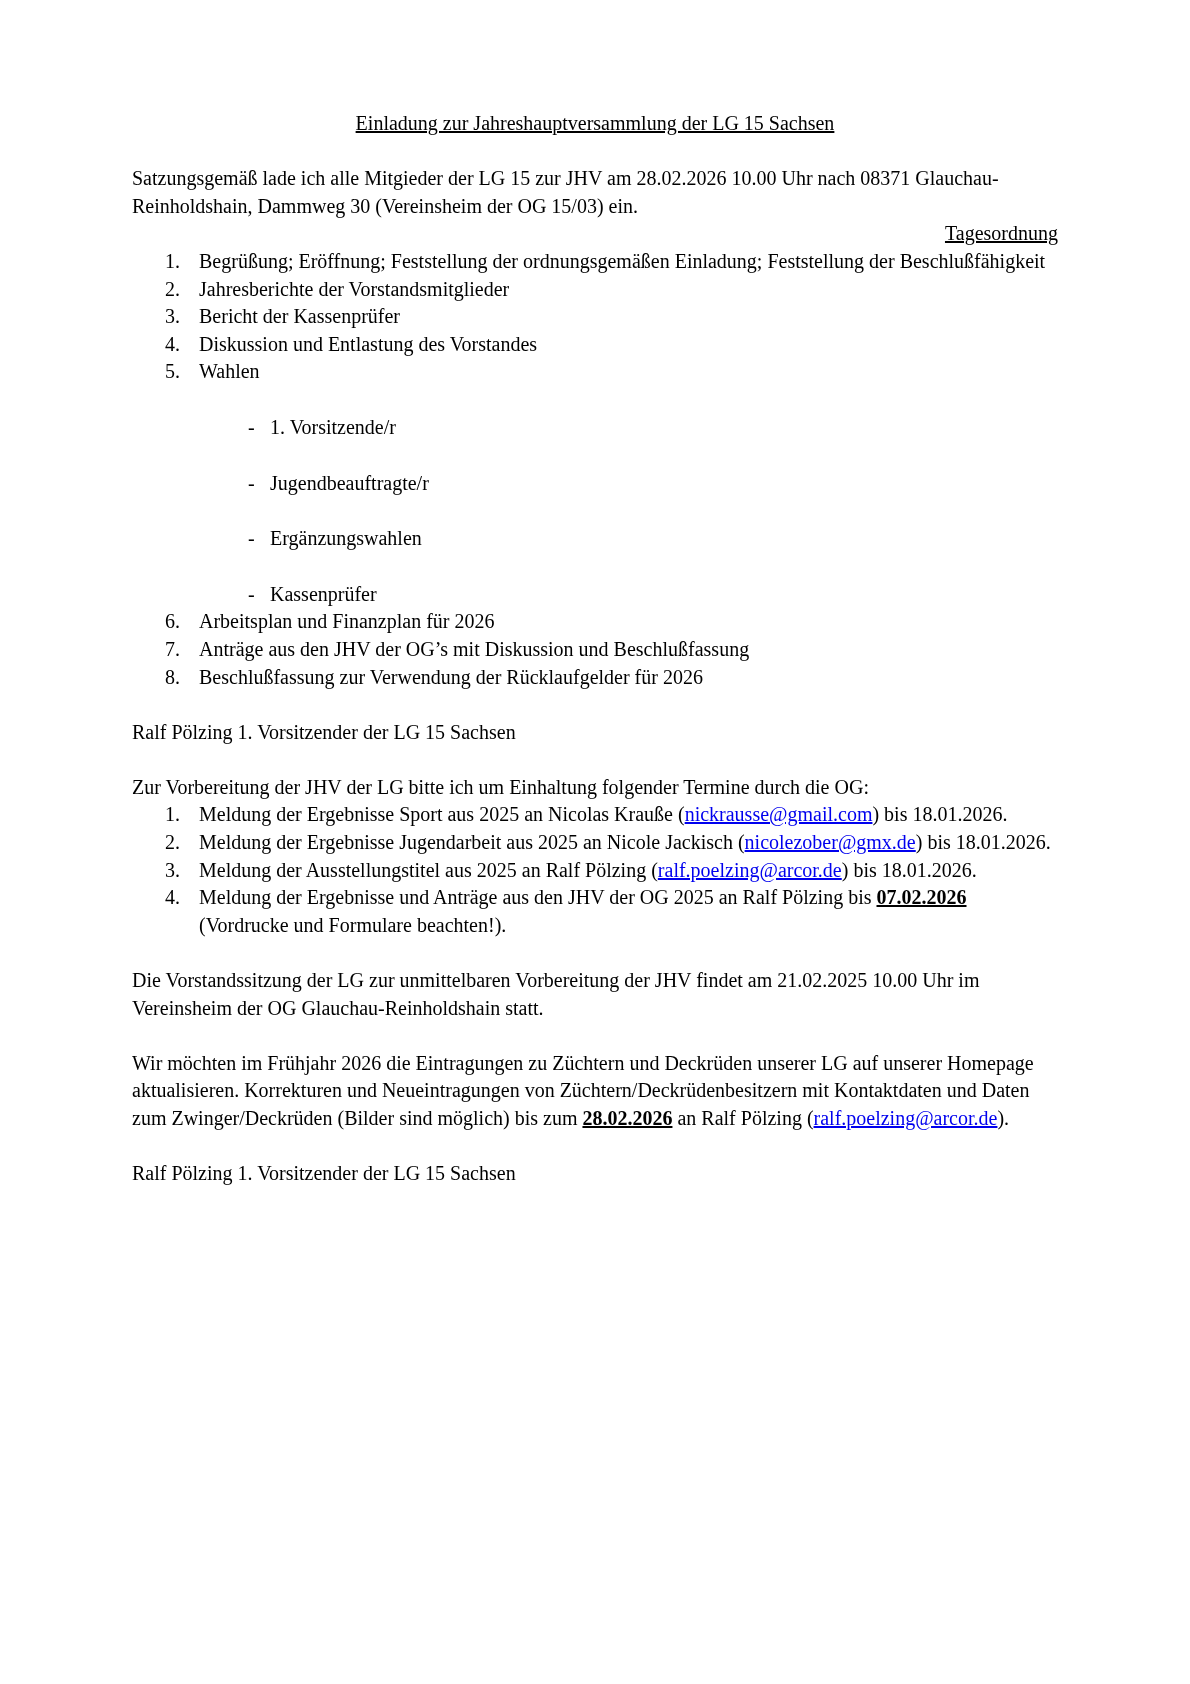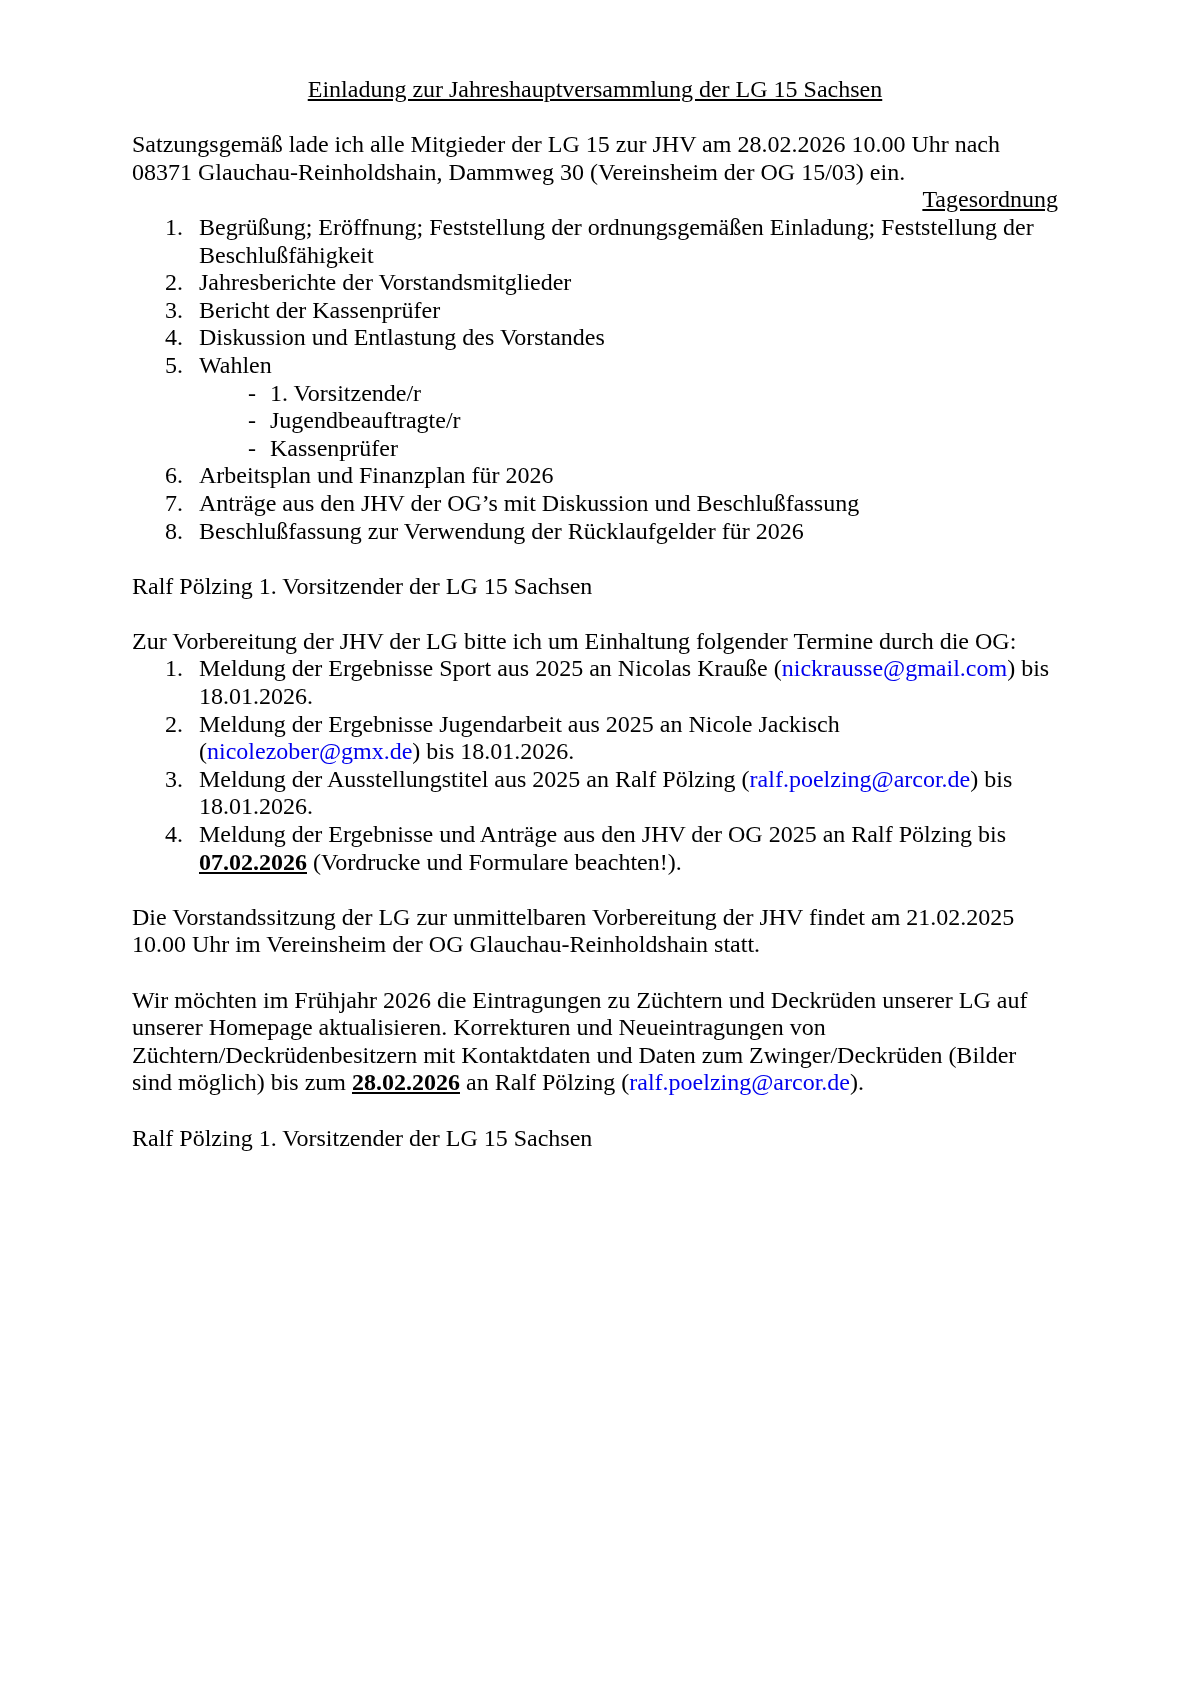--- a/index.html
+++ b/index.html
@@ -1,38 +1,38 @@
 <!DOCTYPE html>
 <html lang="de"><head>
 <meta charset="utf-8">
 <style>
   html, body { margin: 0; padding: 0; background: #ffffff; }
   .page {
     width: 1190px;
     height: 1684px;
     box-sizing: border-box;
     background: #ffffff;
-    padding: 76px 132px 0 132px;
+    padding: 110px 132px 0 132px;
     font-family: "Liberation Serif", "DejaVu Serif", serif;
-    font-size: 24px;
+    font-size: 20px;
     line-height: 27.6px;
     color: #000000;
     overflow: hidden;
   }
   p, div, ol, ul { margin: 0; padding: 0; }
   .title { text-align: center; text-decoration: underline; }
   .underlined { text-decoration: underline; text-align: right; }
   .gap { height: 27.6px; }
   .num-list { list-style: none; counter-reset: item; }
   .num-item { position: relative; padding-left: 67px; counter-increment: item; }
   .num-item::before { content: counter(item) "."; position: absolute; left: 33px; top: 0; }
   .dash-list { list-style: none; }
-  .dash-item { position: relative; padding-left: 71px; }
+  .dash-item { position: relative; padding-left: 71px; margin-top: 28px; }
   .dash-item::before { content: "-"; position: absolute; left: 49px; top: 0; }
-  .email-link { color: #0000EE; cursor: pointer; }
+  .email-link { color: #0000EE; text-decoration: underline; cursor: pointer; }
   .date-strong { font-weight: bold; text-decoration: underline; }
 </style>
 </head>
 <body>
 
 <div class="page">
 
   <div class="title">Einladung zur Jahreshauptversammlung der LG 15 Sachsen</div>
 
   <div class="gap"></div>
@@ -42,20 +42,21 @@
   <div class="underlined">Tagesordnung</div>
 
   <ol class="num-list">
       <li class="num-item"><span>Begrüßung; Eröffnung; Feststellung der ordnungsgemäßen Einladung; Feststellung der Beschlußfähigkeit</span></li>
       <li class="num-item"><span>Jahresberichte der Vorstandsmitglieder</span></li>
       <li class="num-item"><span>Bericht der Kassenprüfer</span></li>
       <li class="num-item"><span>Diskussion und Entlastung des Vorstandes</span></li>
       <li class="num-item"><span>Wahlen</span><ul class="dash-list">
           <li class="dash-item"><span>1. Vorsitzende/r</span></li>
           <li class="dash-item"><span>Jugendbeauftragte/r</span></li>
+          <li class="dash-item"><span>Ergänzungswahlen</span></li>
           <li class="dash-item"><span>Kassenprüfer</span></li>
         </ul></li>
       <li class="num-item"><span>Arbeitsplan und Finanzplan für 2026</span></li>
       <li class="num-item"><span>Anträge aus den JHV der OG’s mit Diskussion und Beschlußfassung</span></li>
       <li class="num-item"><span>Beschlußfassung zur Verwendung der Rücklaufgelder für 2026</span></li>
     </ol>
 
   <div class="gap"></div>
 
   <div>Ralf Pölzing 1. Vorsitzender der LG 15 Sachsen</div>

